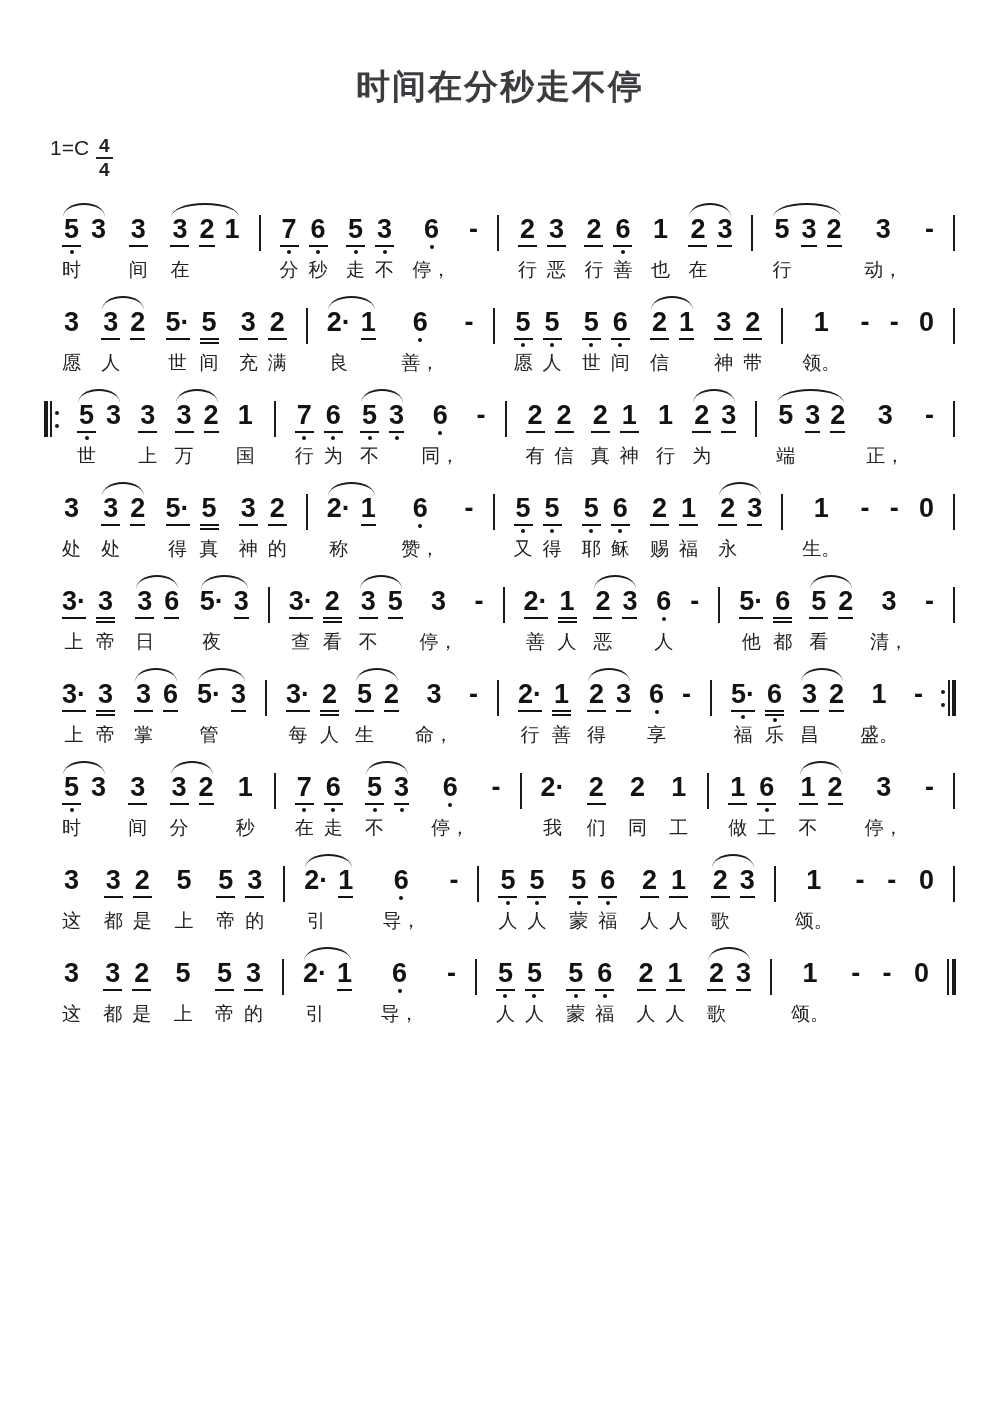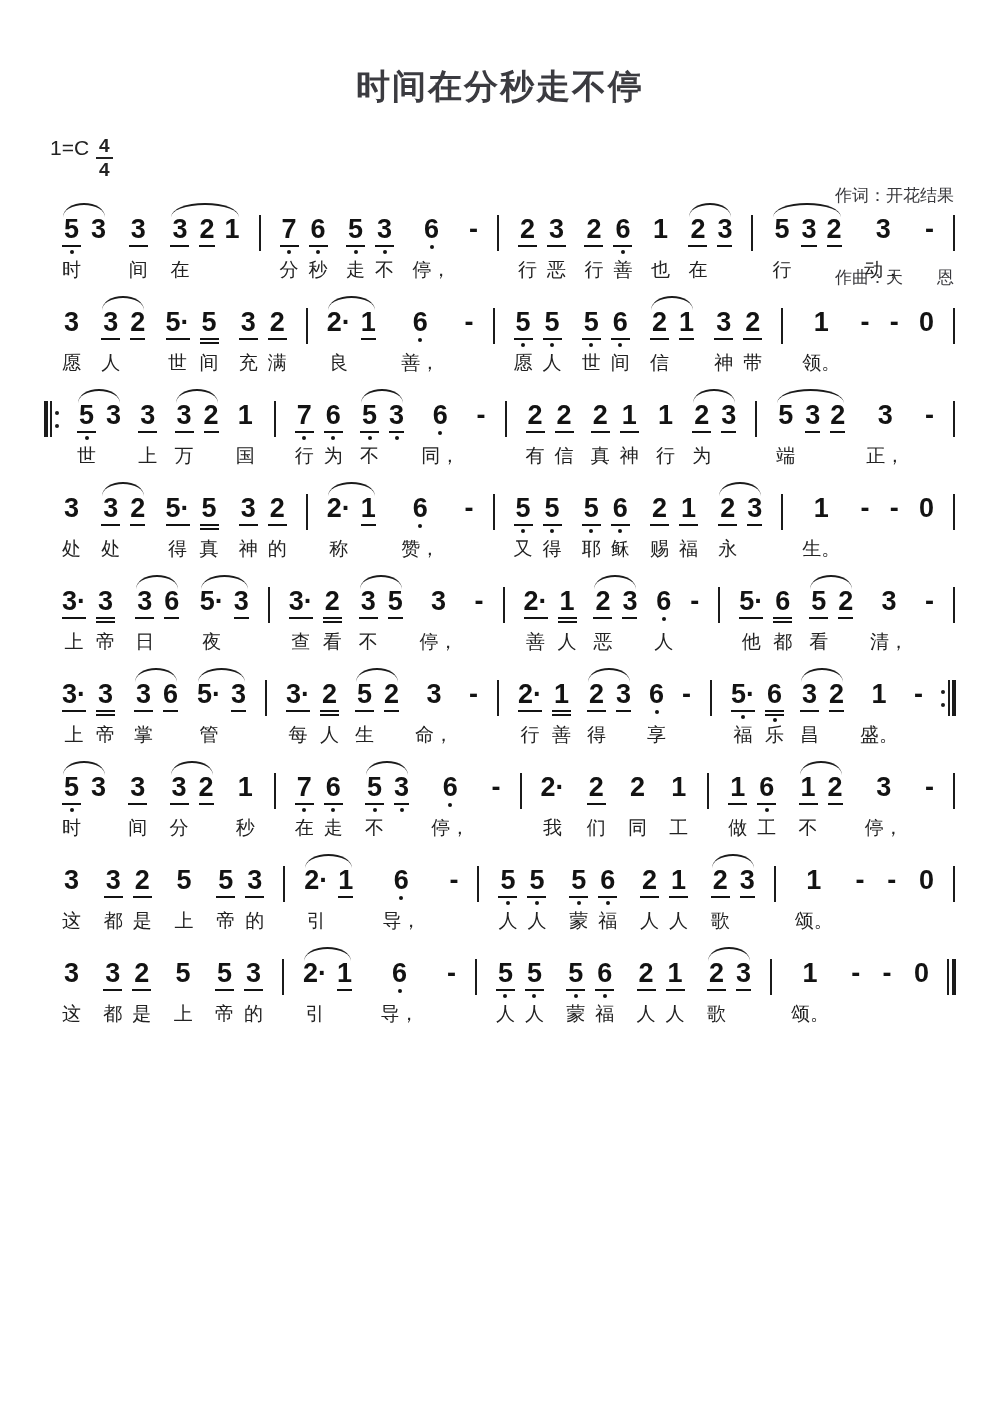--- a/index.html
+++ b/index.html
@@ -40,24 +40,20 @@
 <div class="page">
   <div class="title">时间在分秒走不停</div>
   <div class="meta">
     <div class="keysig">
       <span>1=C</span>
       <span class="frac">
         <span class="num">4</span>
         <span class="den">4</span>
       </span>
     </div>
-    <div class="credits">
-      <div>作词：开花结果</div>
-      <div>作曲：天　　恩</div>
-    </div>
   </div>
   <div class="score">
       <div class="sline">
         <div class="measure">
           <div class="unit">
             <div class="slur"></div>
             <div class="nc">
               <div class="nt">5</div>
               <div class="dec">
                 <div class="ul" style="top: 1px;"></div>

